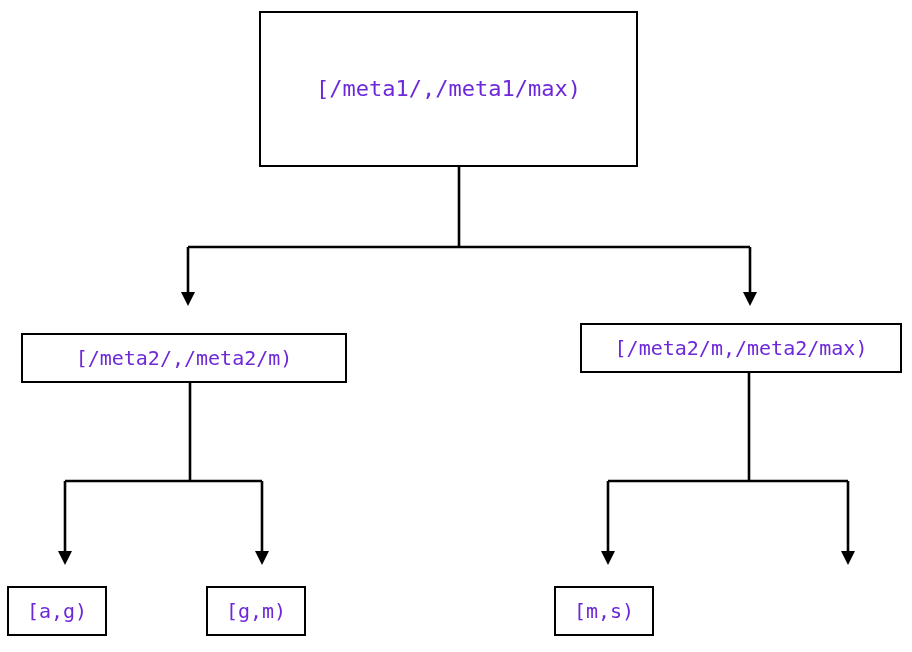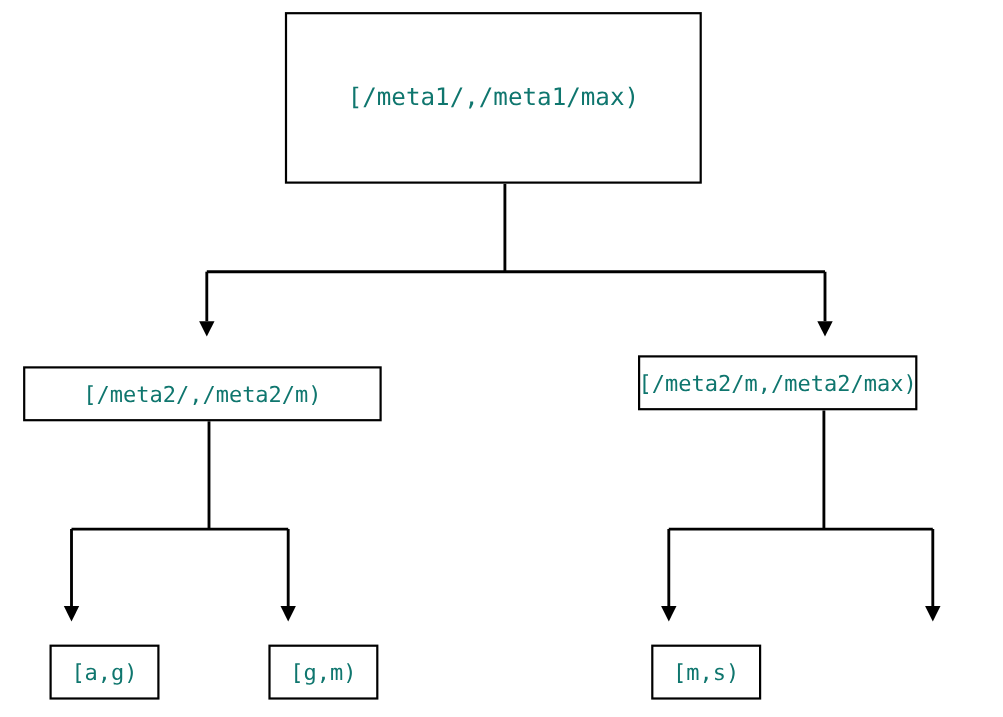--- a/index.html
+++ b/index.html
@@ -17,21 +17,21 @@
     font-family: "DejaVu Sans Mono", "Liberation Mono", monospace;
   }
   .node {
     position: absolute;
     box-sizing: border-box;
     border: 2px solid #000000;
     background: #ffffff;
     display: flex;
     align-items: center;
     justify-content: center;
-    color: #0f766e;
+    color: #6d28d9;
     text-align: center;
     white-space: pre;
     line-height: 1;
   }
   .node-root {
     left: 259px;
     top: 11px;
     width: 379px;
     height: 156px;
     font-size: 22px;
@@ -39,30 +39,29 @@
   .node-mid-left {
     left: 21px;
     top: 333px;
     width: 326px;
     height: 50px;
     font-size: 20px;
   }
   .node-mid-right {
     left: 580px;
     top: 323px;
-    width: 254px;
+    width: 322px;
     height: 50px;
     font-size: 20px;
   }
   .node-leaf {
     top: 586px;
     width: 100px;
     height: 50px;
     font-size: 20px;
-    margin-left: 38px;
   }
   .leaf-0 { left: 7px; }
   .leaf-1 { left: 206px; }
   .leaf-2 { left: 554px; }
   .leaf-3 { left: 779px; }
 
   .edges {
     position: absolute;
     left: 0;
     top: 0;

